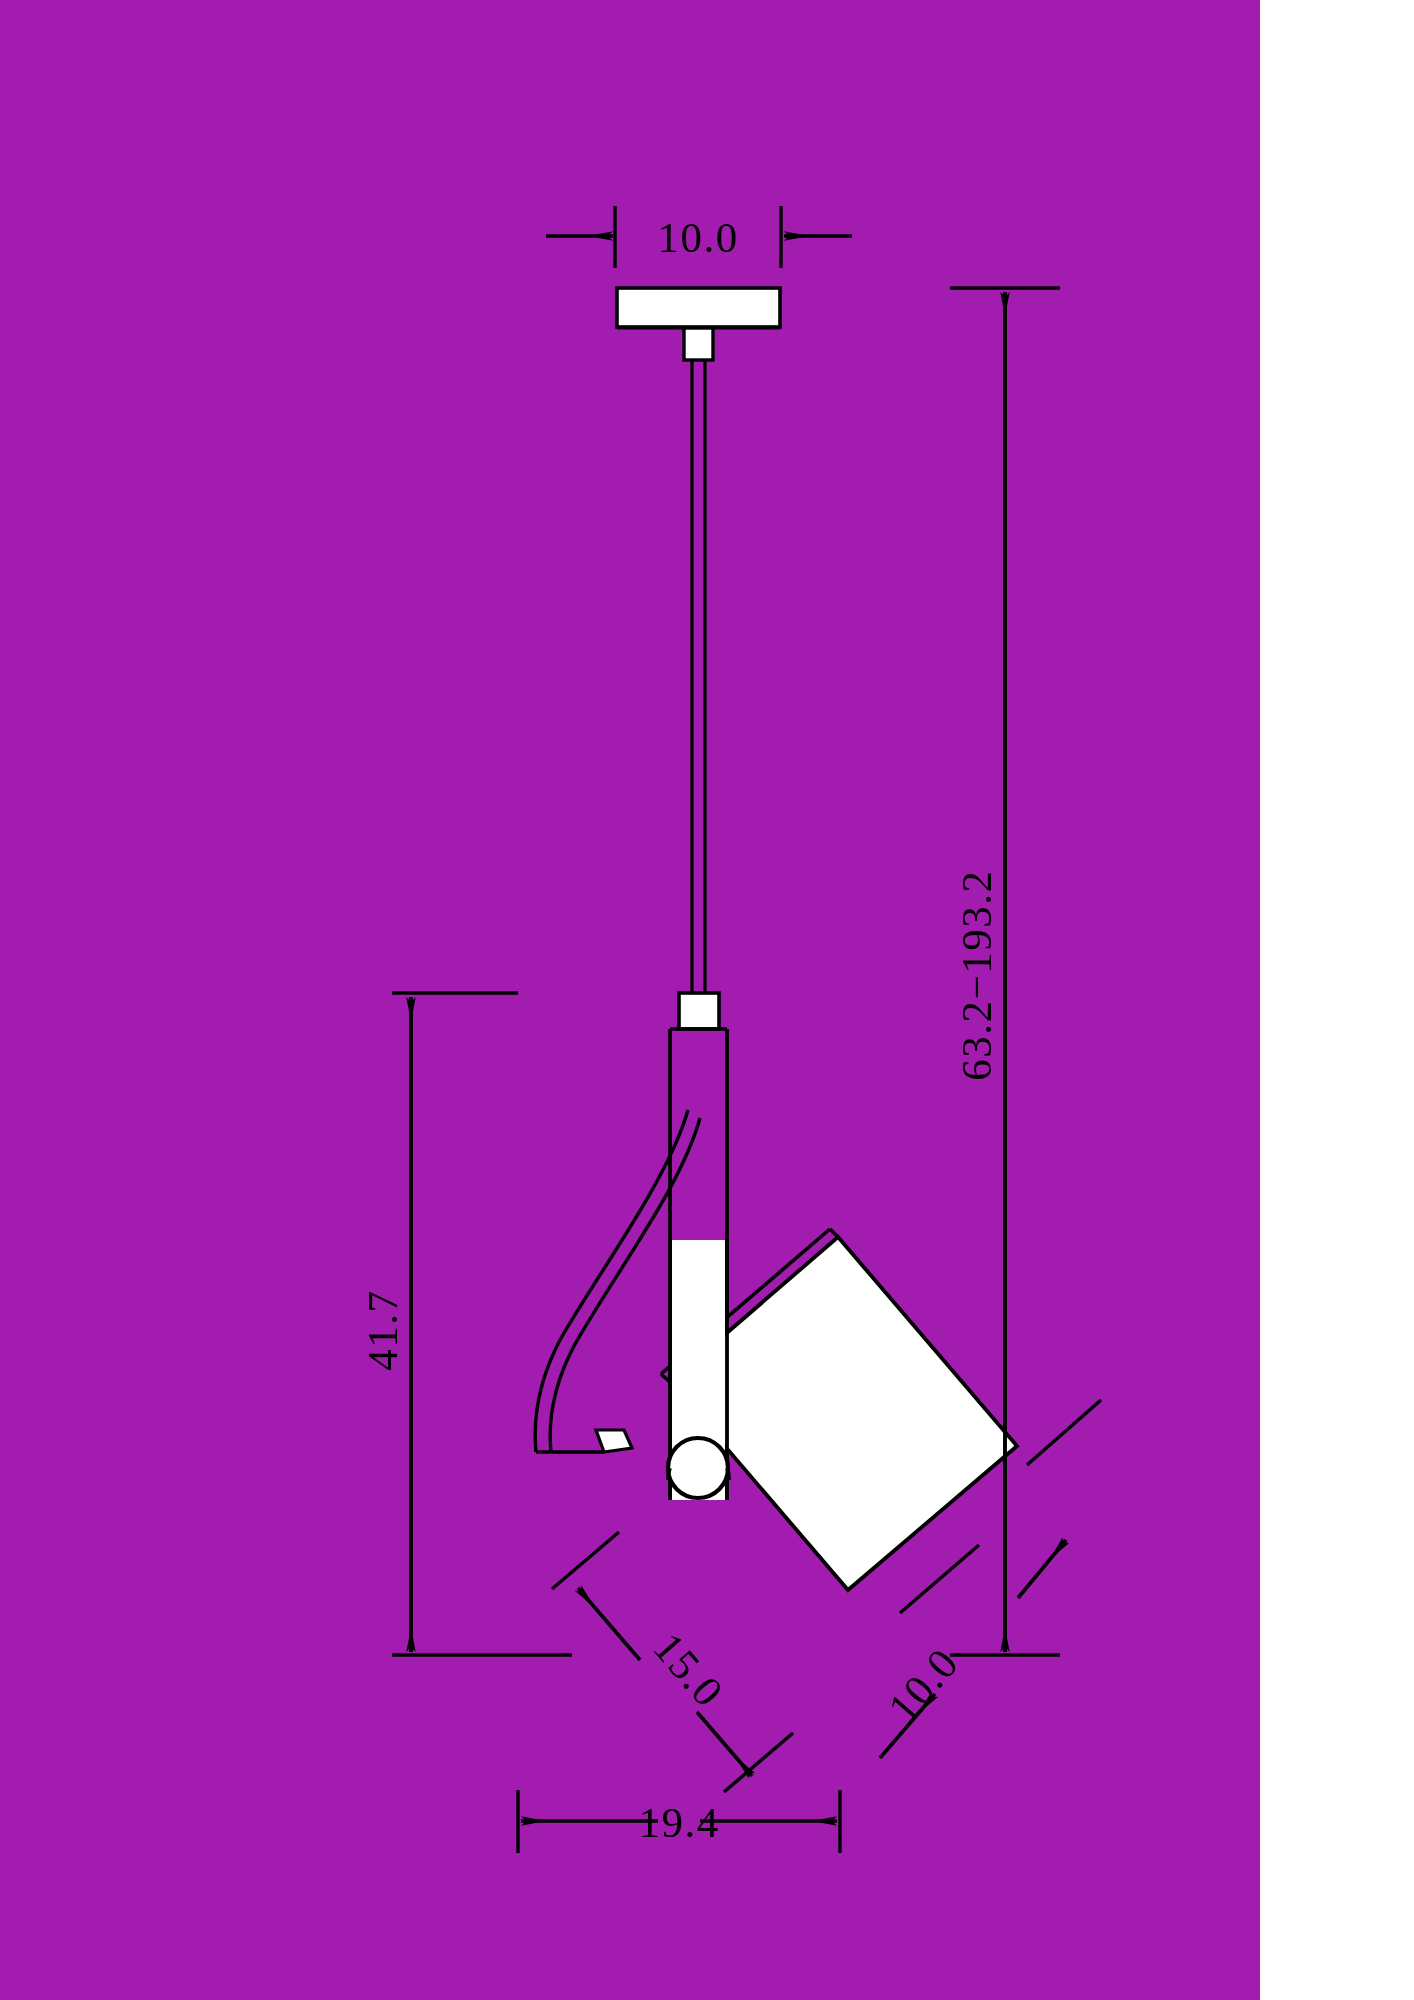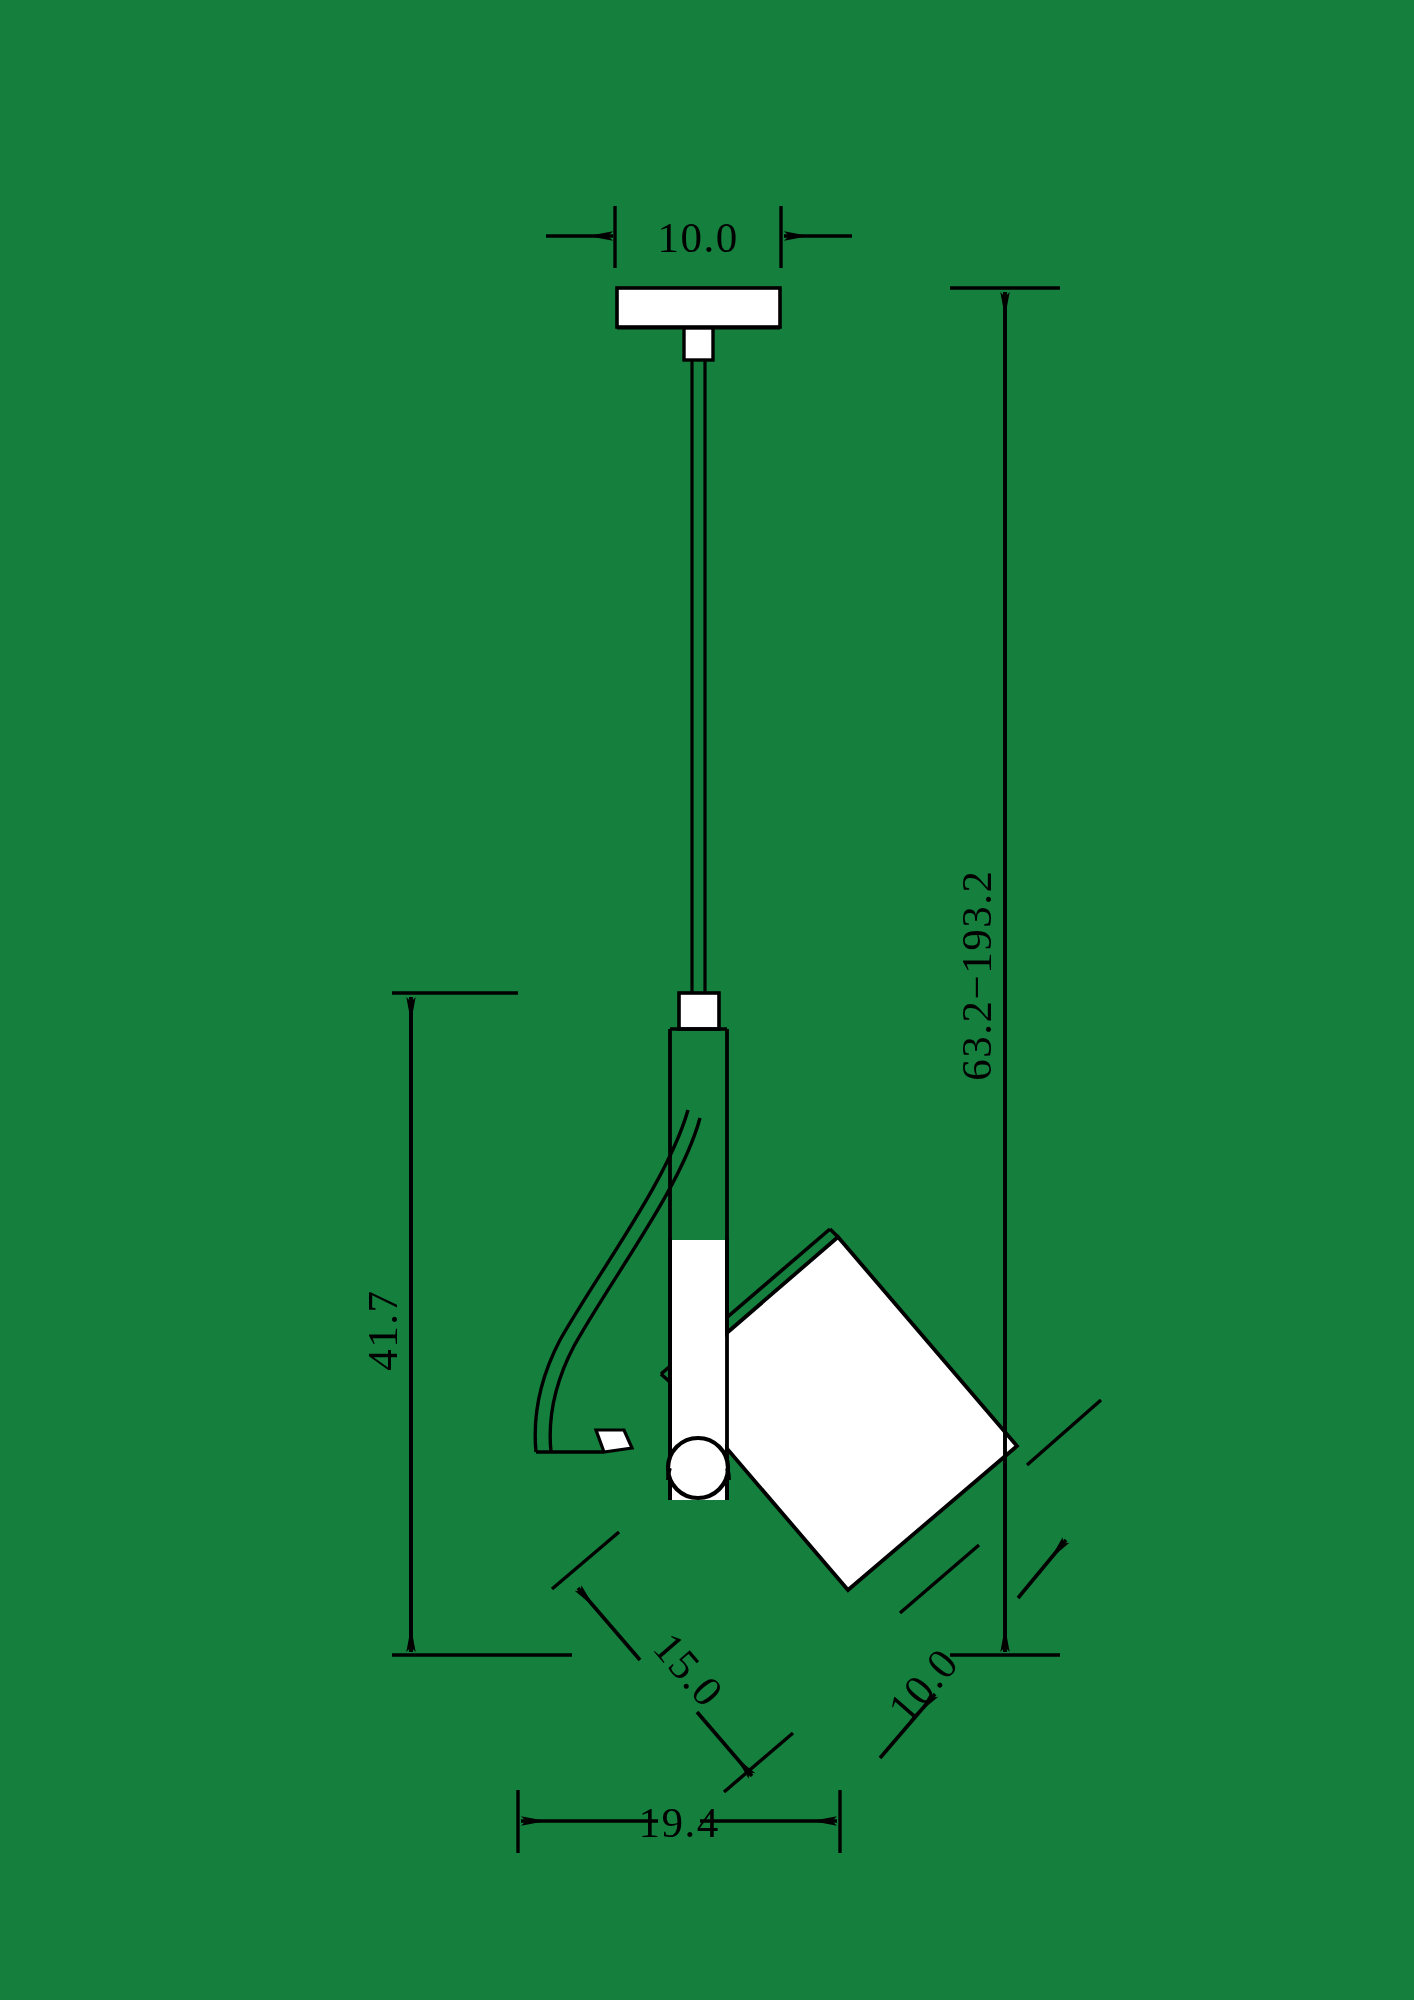--- a/index.html
+++ b/index.html
@@ -9,23 +9,23 @@
     background: #ffffff;
   }
   body {
     width: 1414px;
     height: 2000px;
     overflow: hidden;
     font-family: "Liberation Serif", "DejaVu Serif", serif;
   }
   #drawing-root {
     position: relative;
-    width: 1414px;
+    width: 1260px;
     height: 2000px;
-    background: #15803d;
+    background: #a21caf;
   }
   #drawing-svg {
     position: absolute;
     top: 0;
     left: 0;
     width: 1414px;
     height: 2000px;
     display: block;
   }
   .dim-text {

